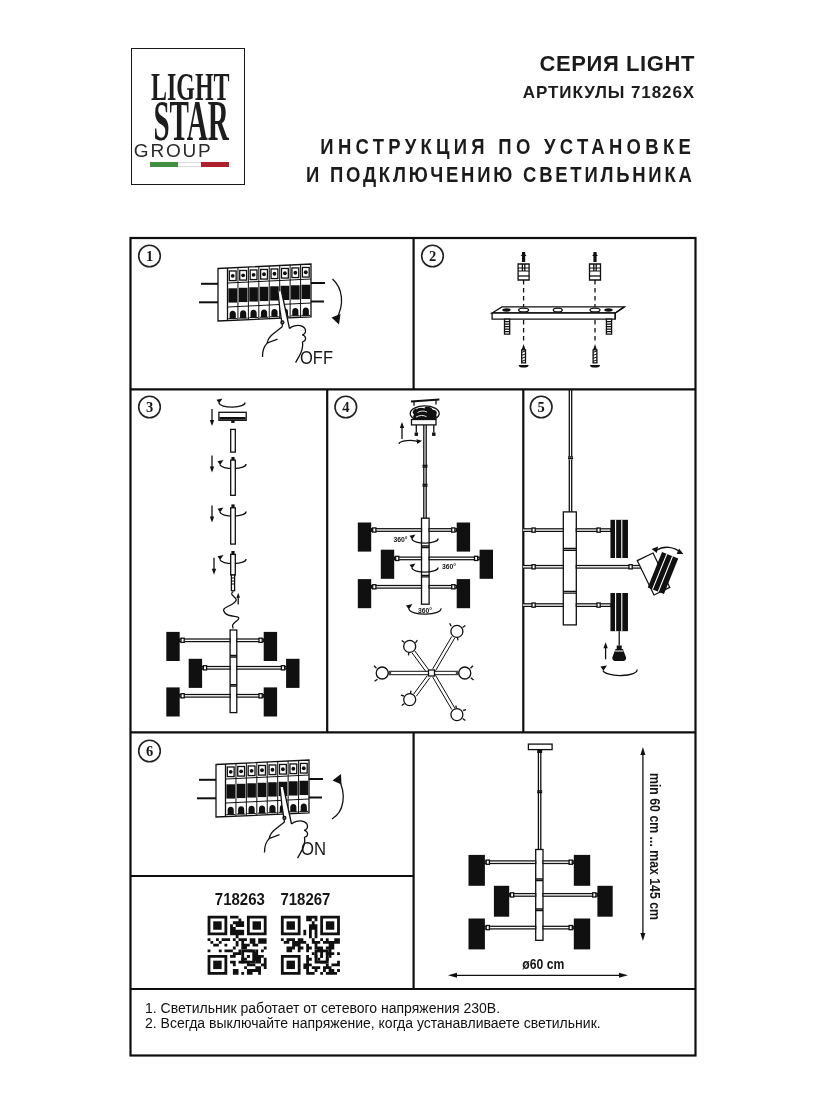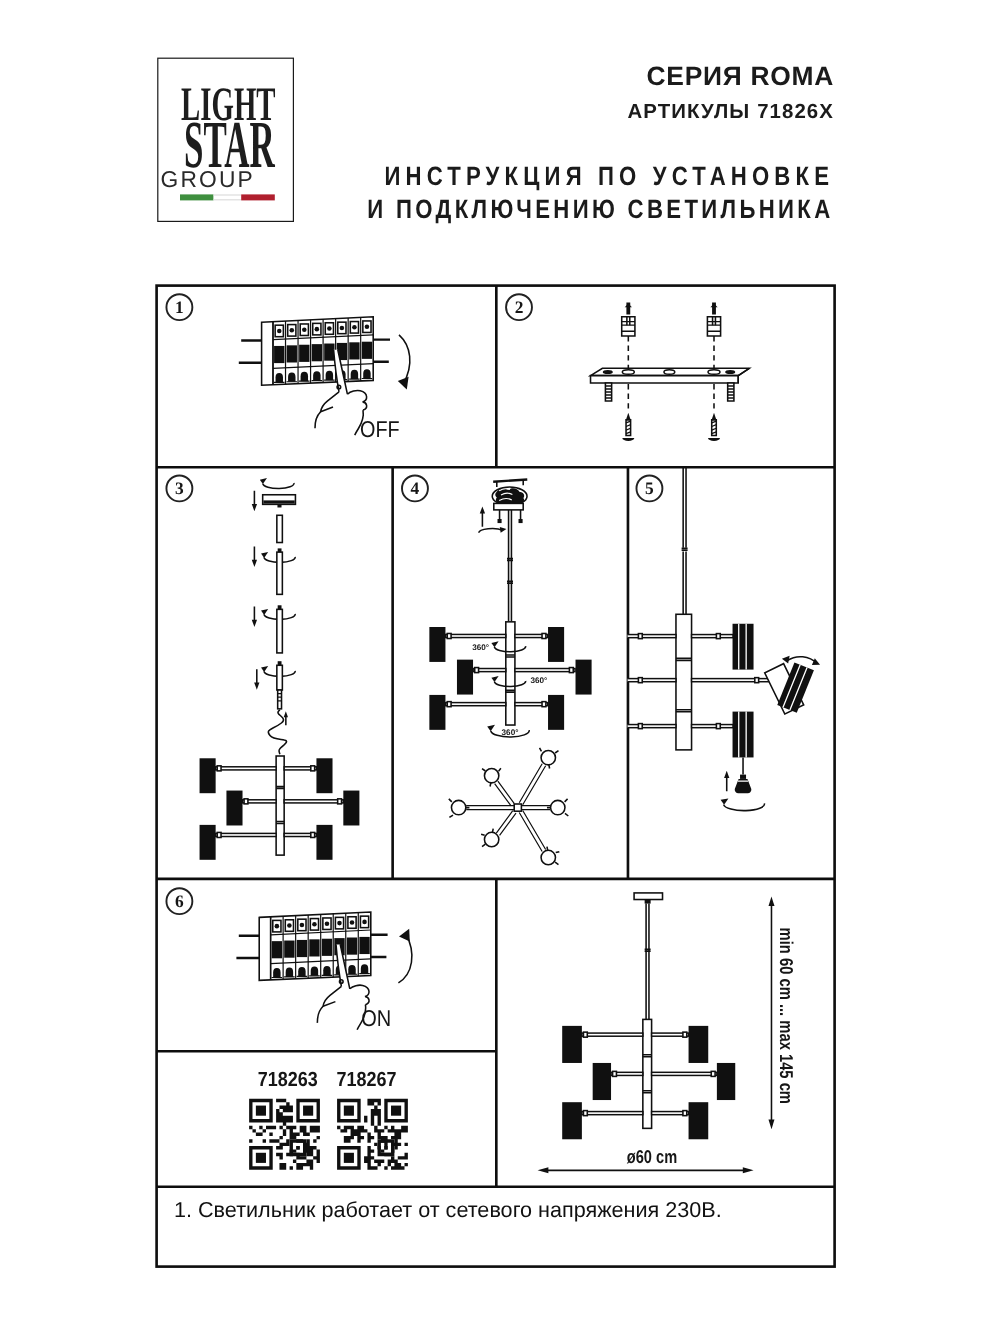--- a/index.html
+++ b/index.html
@@ -32,21 +32,21 @@
   svg{display:block;}
   svg text{font-family:"Liberation Sans",sans-serif;fill:#161616;}
   .panel{position:absolute;}
   .badge-circ{fill:none;stroke:#222;stroke-width:1.6px;}
   .badge-num{font-family:"Liberation Serif",serif;font-size:14.5px;font-weight:bold;
              text-anchor:middle;}
   .lab{font-size:19px;}
   .deg{font-size:6.8px;font-weight:bold;}
   .qr-label{font-size:17px;font-weight:bold;text-anchor:middle;}
   .dim-label{font-size:15.5px;font-weight:bold;}
-  .notes{position:absolute;left:145px;top:1001px;font-size:18px;line-height:15.2px;
+  .notes{position:absolute;left:145px;top:1001px;font-size:14px;line-height:15.2px;
          color:#111;}
   
   .s  {stroke:#101010;fill:none;stroke-width:1.3;}
   .s2 {stroke:#101010;fill:none;stroke-width:2;}
   .f  {fill:#101010;stroke:none;}
   .fw {fill:#fff;stroke:#101010;stroke-width:1.3;}
   .thin{stroke:#101010;fill:none;stroke-width:1;}
   .arm{fill:#fff;stroke:#101010;stroke-width:1.25;}
 </style>
 </head>
@@ -58,21 +58,21 @@
     <div class="logo-light">LIGHT</div>
     <div class="logo-star">STAR</div>
     <div class="logo-group">GROUP</div>
     <div class="logo-flag">
       <span class="fg" style="background: rgb(63, 143, 63);"></span>
       <span class="fw" style="background: rgb(255, 255, 255);"></span>
       <span class="fr" style="background: rgb(176, 31, 46);"></span>
     </div>
   </div>
 
-  <div class="hdr hdr1">СЕРИЯ ROMA</div>
+  <div class="hdr hdr1">СЕРИЯ LIGHT</div>
   <div class="hdr hdr2">АРТИКУЛЫ 71826X</div>
   <div class="hdr hdr3">ИНСТРУКЦИЯ ПО УСТАНОВКЕ</div>
   <div class="hdr hdr4">И ПОДКЛЮЧЕНИЮ СВЕТИЛЬНИКА</div>
 
   <svg width="0" height="0" style="position:absolute">
     <defs>
 
       <g id="breaker">
 
         <path class="s2" d="M4,24.8 H21"></path>
@@ -574,15 +574,16 @@
     <g>
       <path class="s" d="M42,243.3 H206"></path>
       <path class="f" d="M43,240.8 v5 l-9,-2.5 z"></path>
       <path class="f" d="M205,240.8 v5 l9,-2.5 z"></path>
     </g>
     <text class="dim-label" x="129.3" y="237" text-anchor="middle" textLength="42" lengthAdjust="spacingAndGlyphs">ø60 cm</text>
   </svg>
 
   <div class="notes">
     <div>1. Светильник работает от сетевого напряжения 230В.</div>
+    <div>2. Всегда выключайте напряжение, когда устанавливаете светильник.</div>
   </div>
 
 </div>
 
 </body></html>

